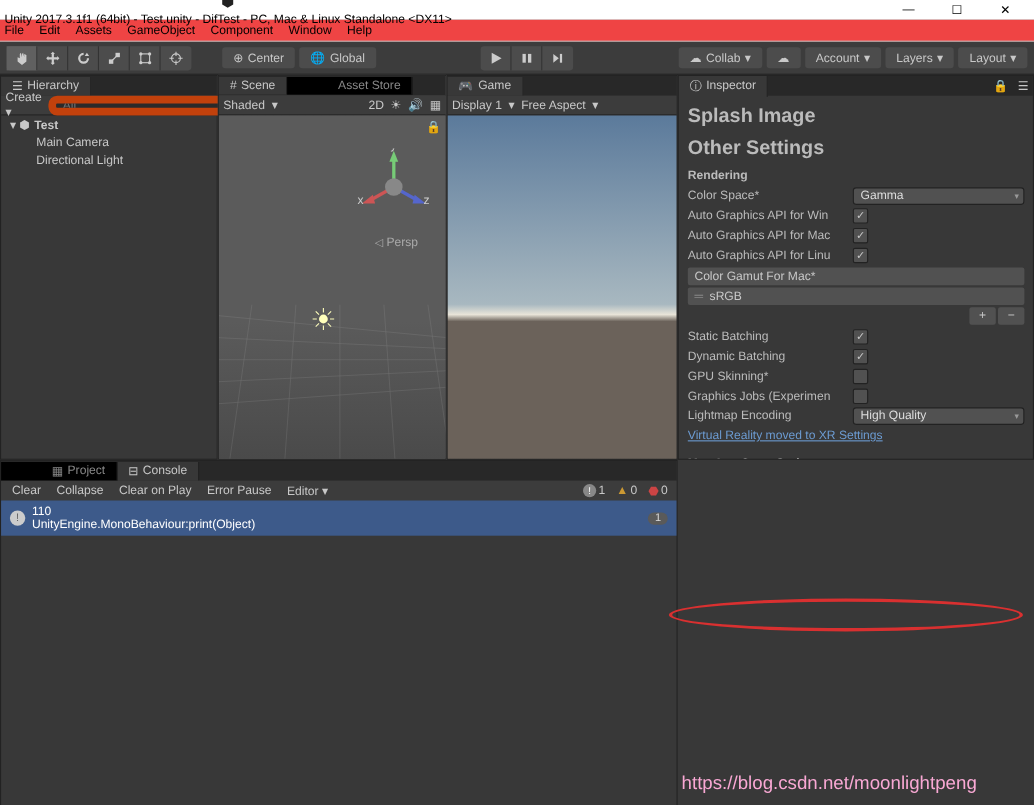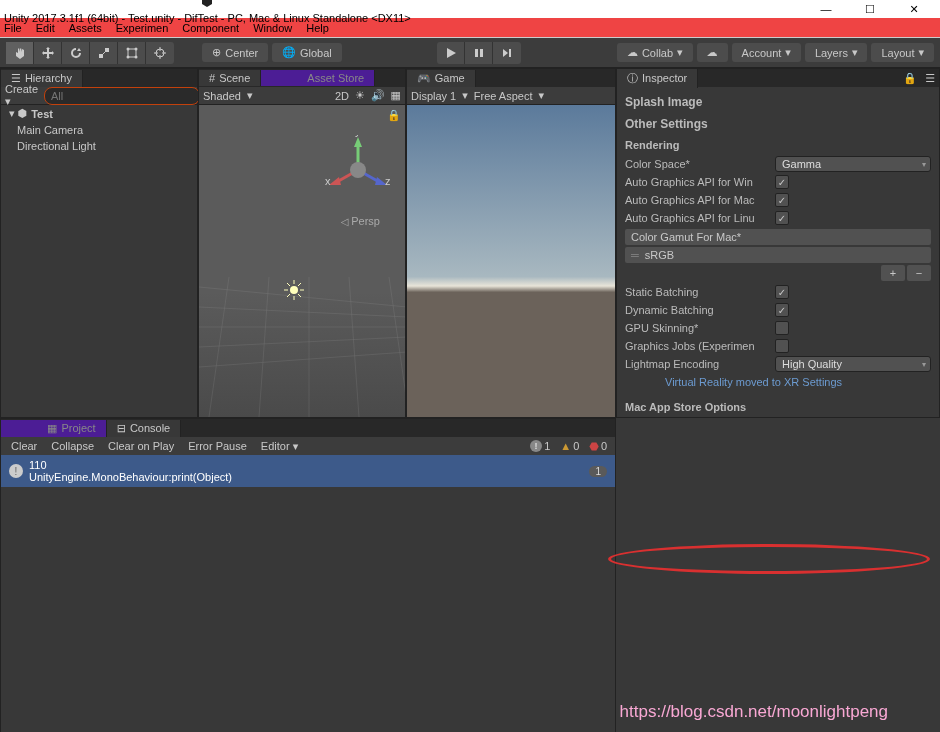--- a/index.html
+++ b/index.html
@@ -14,51 +14,51 @@
 .tool-group { display: flex; background: #4c4c4c; border-radius: 3px; }
 .tool-btn { width: 28px; height: 22px; display: flex; align-items: center; justify-content: center; border-right: 1px solid #333; cursor: pointer; }
 .tool-btn:last-child { border-right: none; }
 .tool-btn.active { background: #606060; }
 .pill { background: #4c4c4c; padding: 3px 10px; border-radius: 3px; cursor: pointer; display: flex; align-items: center; gap: 4px; }
 .spacer { flex: 1; }
 .main { display: flex; height: 350px; }
 .panel { background: #383838; border: 1px solid #222; display: flex; flex-direction: column; }
 .panel-tabs { display: flex; background: #282828; height: 18px; align-items: center; }
 .tab { padding: 2px 10px; background: #383838; border-right: 1px solid #222; cursor: pointer; display: flex; align-items: center; gap: 4px; }
-.tab.inactive { background: #4c1d95; color: #888; padding-left: 46px; }
+.tab.inactive { background: #000000; color: #888; padding-left: 46px; }
 .sub-toolbar { background: #3c3c3c; height: 18px; display: flex; align-items: center; padding: 0 4px; gap: 6px; border-bottom: 1px solid #222; }
 .hierarchy { width: 198px; }
 .hier-item { padding: 2px 8px; cursor: pointer; display: flex; align-items: center; gap: 4px; }
-.hier-item.child { padding-left: 16px; }
+.hier-item.child { padding-left: 32px; }
 .scene-area { width: 208px; position: relative; background: #5a5a5a; }
 .scene-viewport { flex: 1; position: relative; background: linear-gradient(#5b5b5b 0%, #5b5b5b 60%, #4a4a4a 100%); }
 .gizmo { position: absolute; top: 30px; right: 12px; width: 70px; height: 70px; }
 .game-area { width: 210px; }
 .game-viewport { flex: 1; background: linear-gradient(#5b7a9b 0%, #a8b8c0 55%, #e8e4d8 58%, #6b625a 60%, #6b625a 100%); }
 .inspector { flex: 1; overflow-y: auto; }
 .insp-content { padding: 4px 8px; overflow-y: auto; flex: 1; }
-.section-header { color: #bbb; font-weight: bold; padding: 4px 0; font-size: 12px; }
+.section-header { color: #bbb; font-weight: bold; padding: 4px 0; font-size: 18px; }
 .prop-row { display: flex; align-items: center; height: 18px; margin-bottom: 0px; }
 .prop-label { width: 150px; color: #bbb; }
 .prop-value { flex: 1; background: #515151; border: 1px solid #222; padding: 1px 6px; color: #ddd; border-radius: 3px; position: relative; height: 16px; display: flex; align-items: center; }
 .prop-value::after { content: '▾'; position: absolute; right: 4px; font-size: 8px; color: #999; }
 .checkbox { width: 14px; height: 14px; background: #515151; border: 1px solid #222; border-radius: 2px; display: flex; align-items: center; justify-content: center; font-size: 10px; }
-.link { color: #6c9bd1; cursor: pointer; margin-left: 40px; }
+.link { color: #6c9bd1; text-decoration: underline; cursor: pointer; }
 .bottom { display: flex; height: 336px; }
 .console-panel { width: 616px; }
 .console-row { background: #3d5a8a; padding: 4px 8px; display: flex; align-items: center; gap: 6px; color: #fff; }
 .console-toolbar { background: #3c3c3c; height: 18px; display: flex; align-items: center; padding: 0 4px; gap: 2px; }
 .console-tbtn { padding: 2px 6px; cursor: pointer; }
 .console-counts { margin-left: auto; display: flex; gap: 2px; align-items: center; }
 .count-badge { display: flex; align-items: center; gap: 2px; padding: 1px 4px; }
 .highlight-oval { position: absolute; border: 3px solid #d93030; border-radius: 50%; pointer-events: none; }
 .srgb-box { background: #515151; padding: 2px 6px; margin: 2px 0; border-radius: 2px; display: flex; align-items: center; gap: 6px; }
 .addremove { display: flex; justify-content: flex-end; gap: 2px; margin: 2px 0; }
 .addremove-btn { width: 24px; height: 16px; background: #515151; border-radius: 2px; display: flex; align-items: center; justify-content: center; cursor: pointer; }
-.search-input { flex: 1; background: #2a2a2a; border: 1px solid #c2410c; border-radius: 8px; padding: 0 6px; color: #999; height: 18px; }
+.search-input { flex: 1; background: #2a2a2a; border: 7px solid #c2410c; border-radius: 8px; padding: 0 6px; color: #999; height: 18px; }
 .persp { position: absolute; top: 110px; right: 25px; color: #aaa; font-size: 10px; }
 .watermark { position: absolute; bottom: 10px; right: 52px; color: #f9a8d4; font-size: 17px; }
 svg { display: block; }
 .round-badge { background: #5a5a5a; color: #ddd; border-radius: 8px; padding: 0 6px; font-size: 10px; margin-left: auto; }
 </style>
 </head>
 <body>
 
 <div class="titlebar">
   <div class="titlebar-text">
@@ -73,21 +73,21 @@
     <span class="win-btn">—</span>
     <span class="win-btn">☐</span>
     <span class="win-btn">✕</span>
   </div>
 </div>
 
 <div class="menubar">
   <span>File</span>
   <span>Edit</span>
   <span>Assets</span>
-  <span>Experimen</span>
+  <span>GameObject</span>
   <span>Component</span>
   <span>Window</span>
   <span>Help</span>
 </div>
 
 <div class="toolbar">
   <div class="tool-group">
     <div class="tool-btn active">
         <svg width="14" height="14" viewBox="0 0 14 14">
           <path d="M3 6v4l4 3 4-3V4l-2-1v3l-1-4-1 1v3l-1-4-1 1v4z" fill="#ccc"></path>

